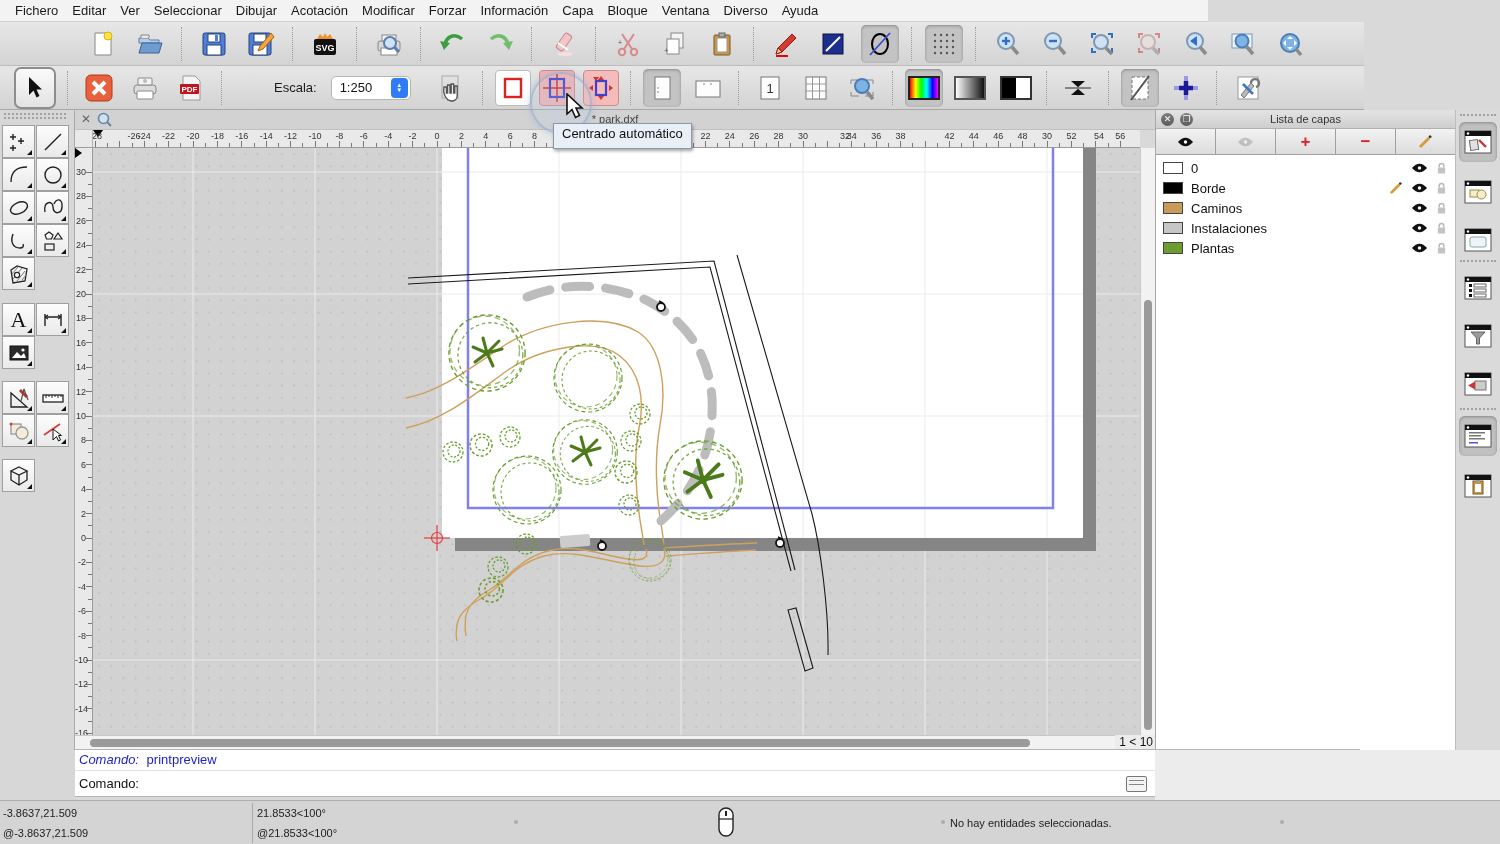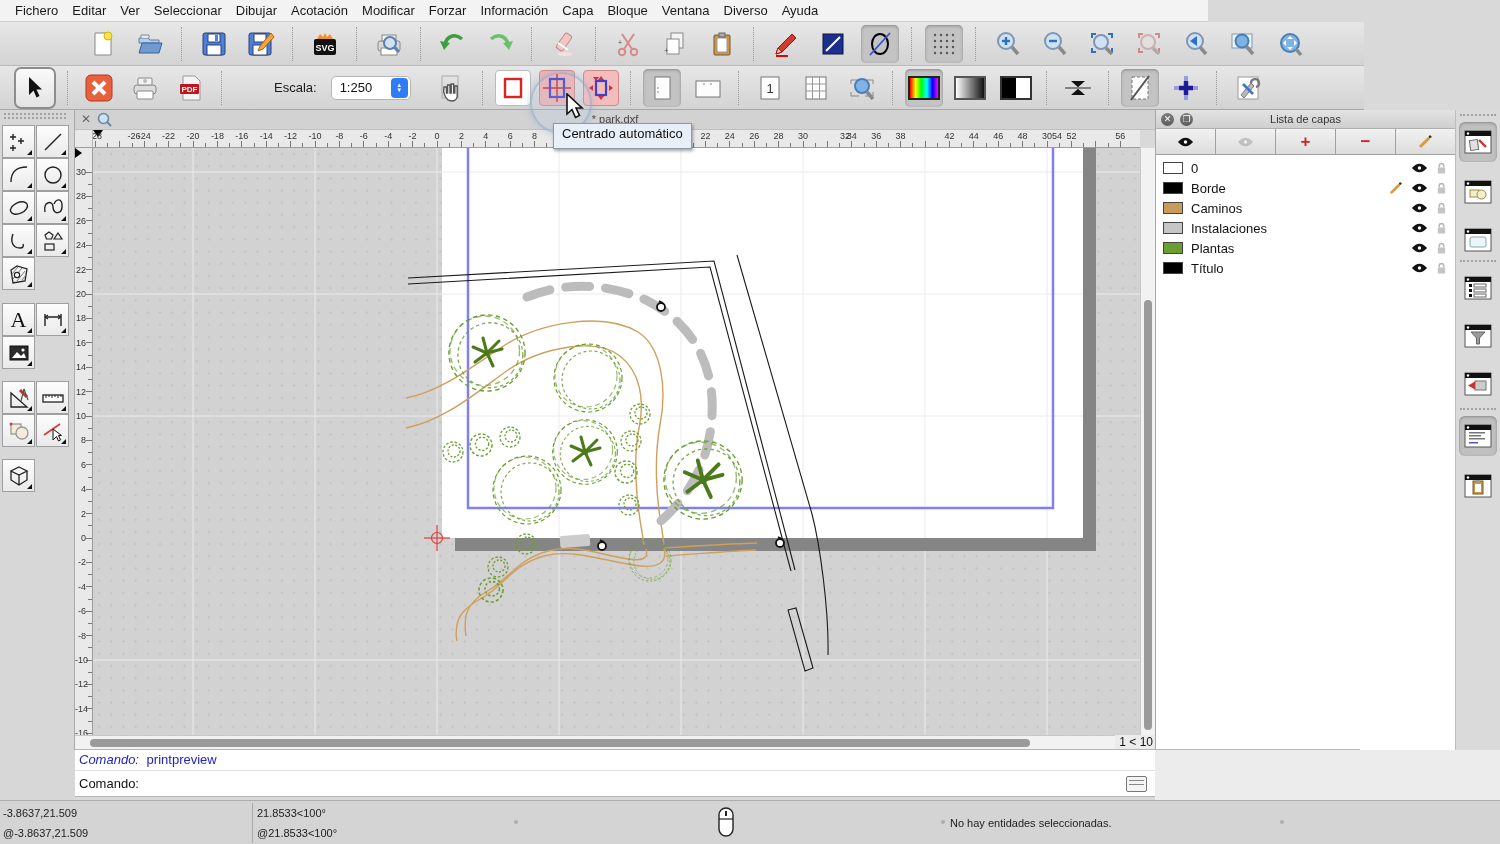--- a/index.html
+++ b/index.html
@@ -678,21 +678,21 @@
       <div class="rtick" style="left: 929.1px; bottom: 0px; width: 1px; height: 6px;"></div>
       <div class="rnum" style="left: 919.6px; top: 1px; width: 20px; text-align: center;">48</div>
       <div class="rtick" style="left: 941.3px; bottom: 0px; width: 1px; height: 4px;"></div>
       <div class="rtick" style="left: 953.5px; bottom: 0px; width: 1px; height: 6px;"></div>
       <div class="rnum" style="left: 944px; top: 1px; width: 20px; text-align: center;">30</div>
       <div class="rtick" style="left: 965.7px; bottom: 0px; width: 1px; height: 4px;"></div>
       <div class="rtick" style="left: 977.9px; bottom: 0px; width: 1px; height: 6px;"></div>
       <div class="rnum" style="left: 968.4px; top: 1px; width: 20px; text-align: center;">52</div>
       <div class="rtick" style="left: 990.1px; bottom: 0px; width: 1px; height: 4px;"></div>
       <div class="rtick" style="left: 1002.3px; bottom: 0px; width: 1px; height: 6px;"></div>
-      <div class="rnum" style="left: 959px; top: 1px; width: 20px; ">54</div>
+      <div class="rnum" style="left: 996px; top: 1px; width: 20px; text-align: center;">54</div>
       <div class="rtick" style="left: 1014.5px; bottom: 0px; width: 1px; height: 4px;"></div>
       <div class="rtick" style="left: 1026.7px; bottom: 0px; width: 1px; height: 6px;"></div>
       <div class="rnum" style="left: 1017.2px; top: 1px; width: 20px; text-align: center;">56</div>
       <div class="" style="left: 291.863px; bottom: 0px; width: 0px; height: 0px; border-left: 5px solid transparent; border-right: 5px solid transparent; border-top: 7px solid rgb(0, 0, 0);"></div>
     </div>
   <div id="ruler-v" class="abs">
       <div class="rtick" style="top: 23.5px; right: 0px; height: 1px; width: 6px;"></div>
       <div class="rnum" style="top: 19px; left: 0px; width: 11px; text-align: right;">30</div>
       <div class="rtick" style="top: 35.7px; right: 0px; height: 1px; width: 4px;"></div>
       <div class="rtick" style="top: 47.9px; right: 0px; height: 1px; width: 6px;"></div>
@@ -1023,44 +1023,20 @@
               </svg>
         </span>
         <span>
           <svg width="11" height="13" viewBox="0 0 12 14">
                 <path d="M3.5 6V4a2.5 2.5 0 0 1 5 0v2" stroke="#b8b8b8" stroke-width="1.6" fill="none"></path>
                 <rect x="2" y="6" width="8" height="6.5" rx="1" fill="#c4c4c4"></rect>
               </svg>
         </span>
       </span>
     </div>
-        <div class="lrow">
-      <span class="lswatch" style="background: rgb(0, 0, 0);"></span>
-      <span class="lname">Título</span>
-      <span class="licons">
-        <span class="lpencil" style="visibility: hidden;">
-          <svg width="14" height="14" viewBox="0 0 15 15">
-                <line x1="2" y1="13" x2="11" y2="4" stroke="#d99c3a" stroke-width="3"></line>
-                <polygon points="12,1 14,3 11.5,4.5 10.5,2.5" fill="#333"></polygon>
-              </svg>
-        </span>
-        <span>
-          <svg width="17" height="12" viewBox="0 0 18 12">
-                <path d="M1 6Q9 -3 17 6Q9 15 1 6Z" fill="#111"></path>
-                <circle cx="9" cy="6" r="1.8" fill="#fff"></circle>
-              </svg>
-        </span>
-        <span>
-          <svg width="11" height="13" viewBox="0 0 12 14">
-                <path d="M3.5 6V4a2.5 2.5 0 0 1 5 0v2" stroke="#b8b8b8" stroke-width="1.6" fill="none"></path>
-                <rect x="2" y="6" width="8" height="6.5" rx="1" fill="#c4c4c4"></rect>
-              </svg>
-        </span>
-      </span>
-    </div>
       </div>
   </div>
 
   <div id="dock-strip" class="abs">
     <div class="dock-sep" style="top:4px"></div>
     <div class="dock-btn active" style="top:12px">
       <svg width="28" height="24" viewBox="0 0 28 24">
           <rect x="1" y="1" width="26" height="22" fill="#fff" stroke="#555"></rect>
           <rect x="1" y="1" width="26" height="5" fill="#111"></rect>
           <circle cx="4" cy="3.5" r="1.2" fill="#fff"></circle>

